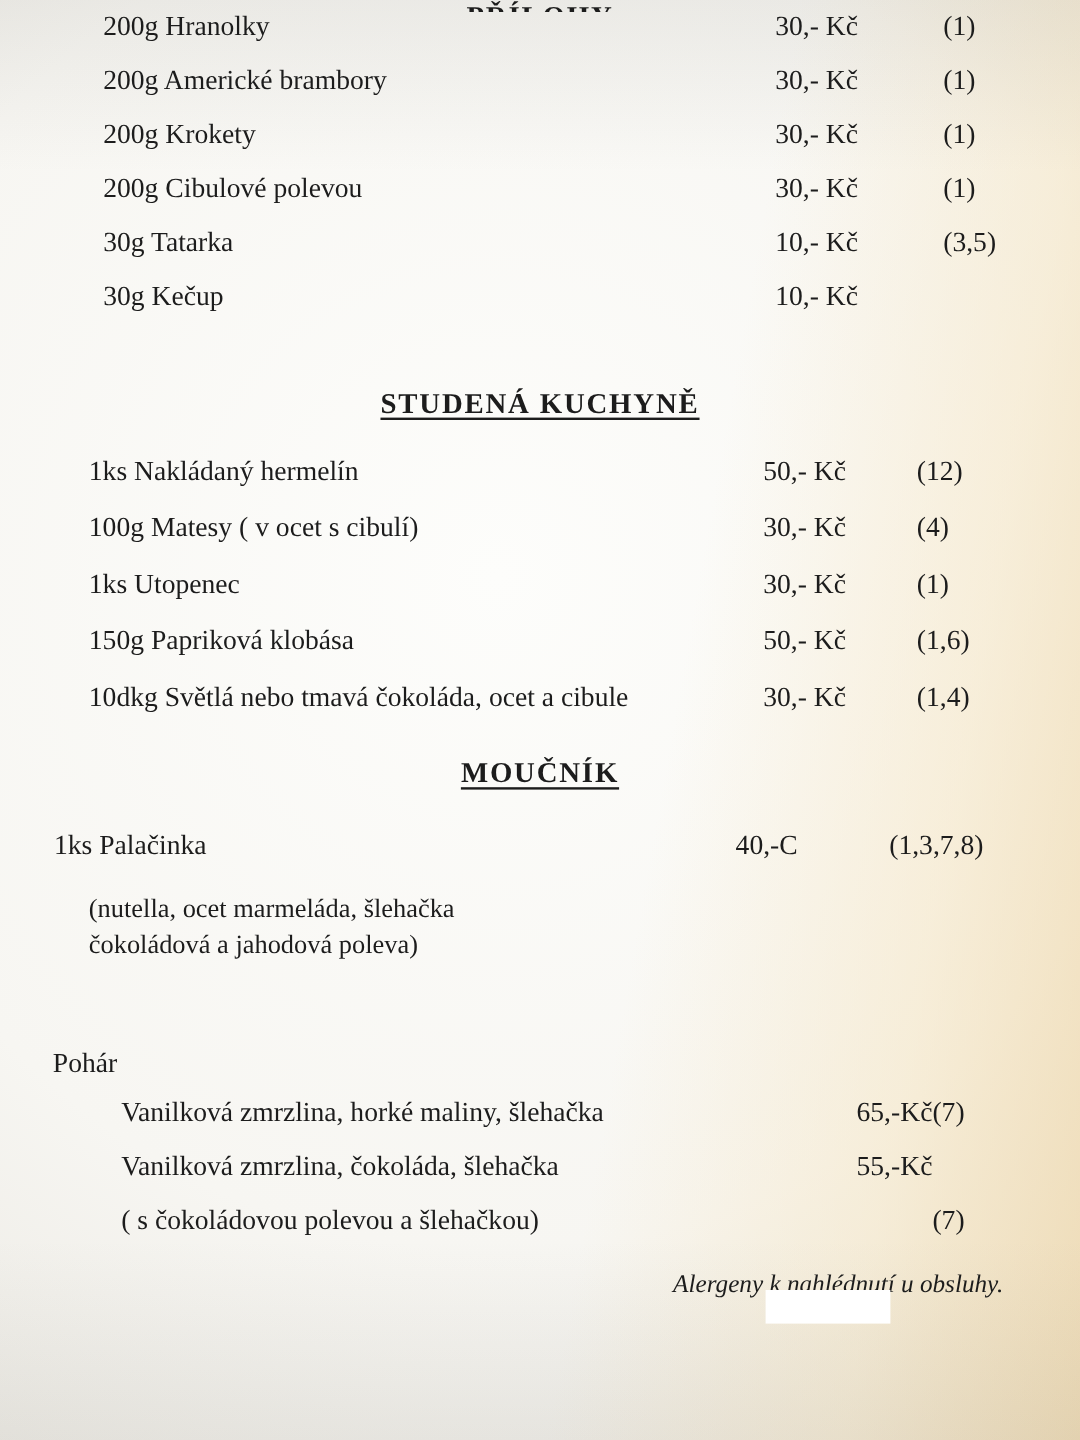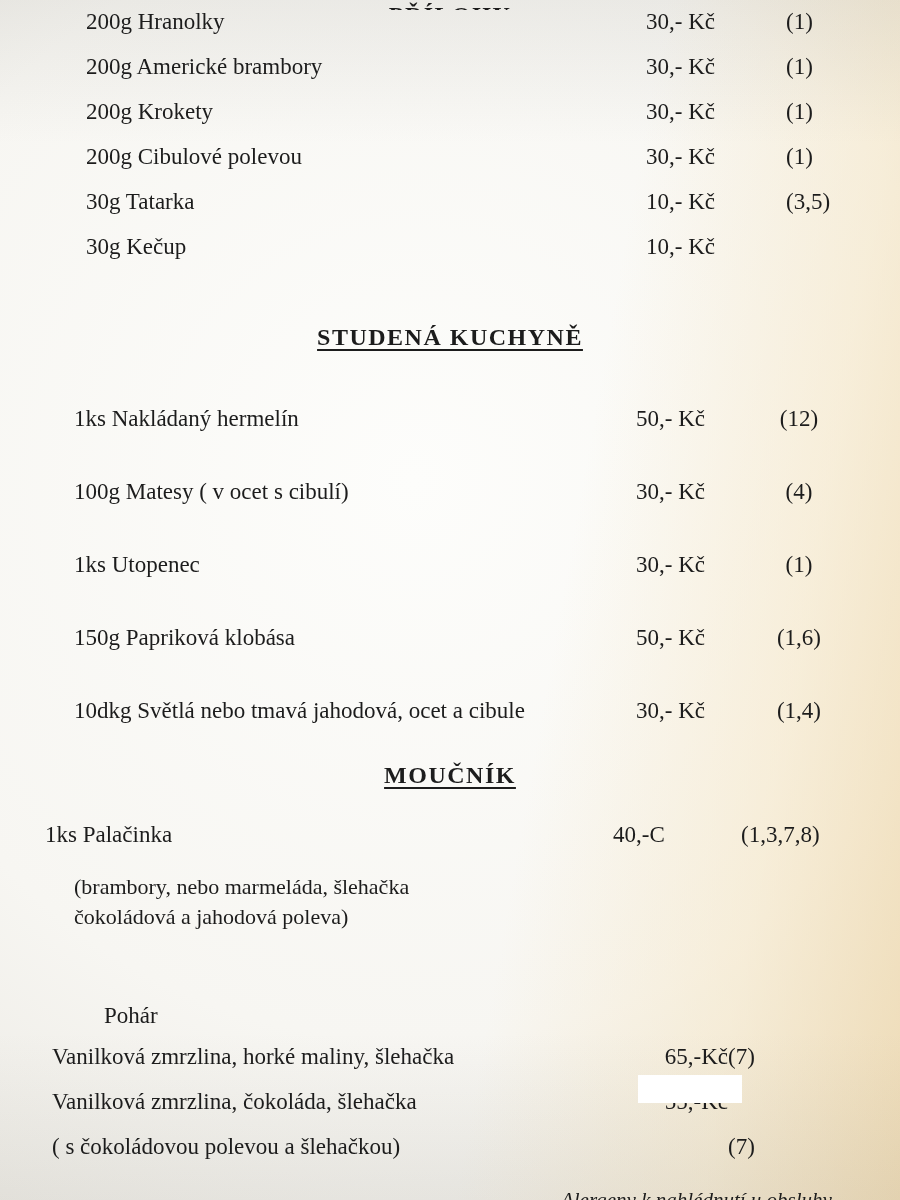--- a/index.html
+++ b/index.html
@@ -87,45 +87,45 @@
   
   #prilohy .row { padding-left: 86px; margin-bottom: 22px; gap: 22px; }
   #prilohy .row .name { width: 538px; }
   #prilohy .row .price { width: 118px; }
   #prilohy .row .alg { width: 60px; }
 
   
   #studena-title { margin: 66px 0 30px 0; }
   #studena .row { padding-left: 74px; margin-bottom: 24px; }
   #studena .row .name { width: 562px; }
-  #studena .row .price { width: 128px; margin-top: 26px; }
-  #studena .row .alg { width: 70px; text-align: center; }
+  #studena .row .price { width: 128px; }
+  #studena .row .alg { width: 70px; }
 
   
   #moucnik-title { margin: 40px 0 34px 0; }
   #moucnik .row { padding-left: 45px; }
   #moucnik .row .name { width: 568px; }
   #moucnik .row .price { width: 128px; }
   #moucnik .row .alg { width: 110px; }
 
   .note {
     padding-left: 74px;
     font-size: 22px;
     line-height: 1.35;
     margin-top: 26px;
   }
   .note div { white-space: pre; }
 
   .subhead {
-    padding-left: 104px;
+    padding-left: 44px;
     font-size: 23px;
     margin-top: 72px;
     margin-bottom: 16px;
   }
-  #pohar .row { padding-left: 52px; margin-bottom: 22px; }
+  #pohar .row { padding-left: 101px; margin-bottom: 22px; }
   #pohar .row .name { width: 554px; }
   #pohar .row .price { width: 122px; text-align: right; }
   #pohar .row .alg { width: 70px; }
 
   .whitebox {
     position: absolute;
     left: 638px;
     top: 1075px;
     width: 104px;
     height: 28px;
@@ -199,38 +199,38 @@
         <span class="name">1ks Utopenec</span>
         <span class="price">30,- Kč</span>
         <span class="alg">(1)</span>
       </li>
       <li class="row">
         <span class="name">150g Papriková klobása</span>
         <span class="price">50,- Kč</span>
         <span class="alg">(1,6)</span>
       </li>
       <li class="row">
-        <span class="name">10dkg Světlá nebo tmavá jahodová, ocet a cibule</span>
+        <span class="name">10dkg Světlá nebo tmavá čokoláda, ocet a cibule</span>
         <span class="price">30,- Kč</span>
         <span class="alg">(1,4)</span>
       </li>
     </ul>
 
     <h2 class="section-title" id="moucnik-title">MOUČNÍK</h2>
 
     <ul class="rows" id="moucnik">
       <li class="row">
         <span class="name">1ks Palačinka</span>
         <span class="price">40,-C</span>
         <span class="alg">(1,3,7,8)</span>
       </li>
     </ul>
 
     <div class="note">
-      <div>(brambory, nebo marmeláda, šlehačka</div>
+      <div>(nutella, ocet marmeláda, šlehačka</div>
       <div>čokoládová a jahodová poleva)</div>
     </div>
 
     <div class="subhead">Pohár</div>
 
     <ul class="rows" id="pohar">
       <li class="row">
         <span class="name">Vanilková zmrzlina, horké maliny, šlehačka</span>
         <span class="price">65,-Kč</span>
         <span class="alg">(7)</span>

